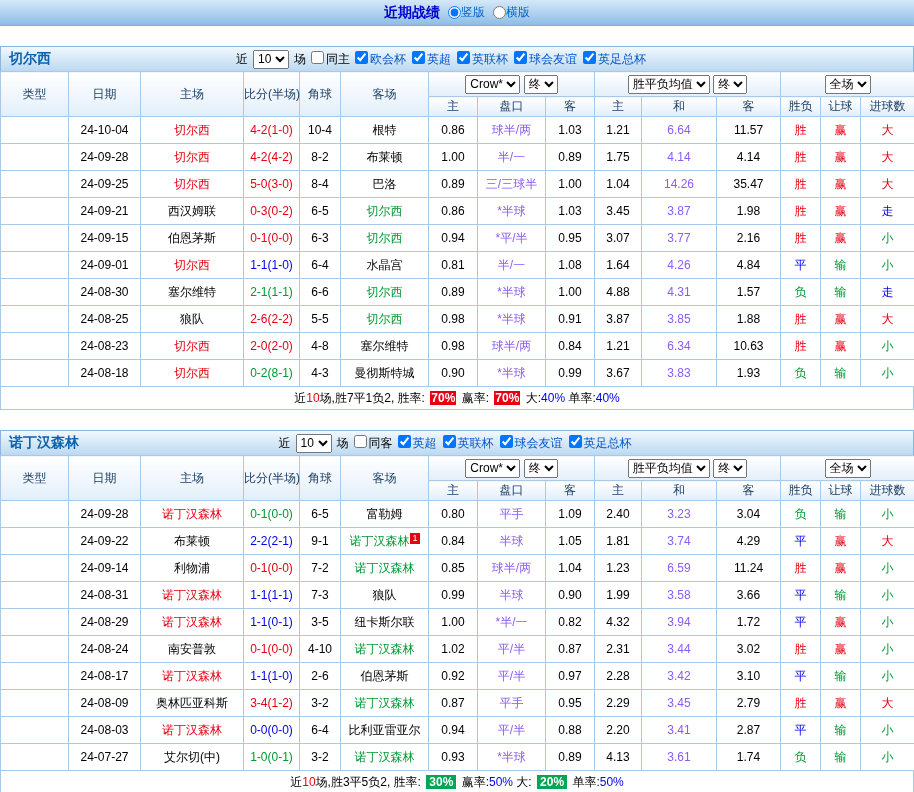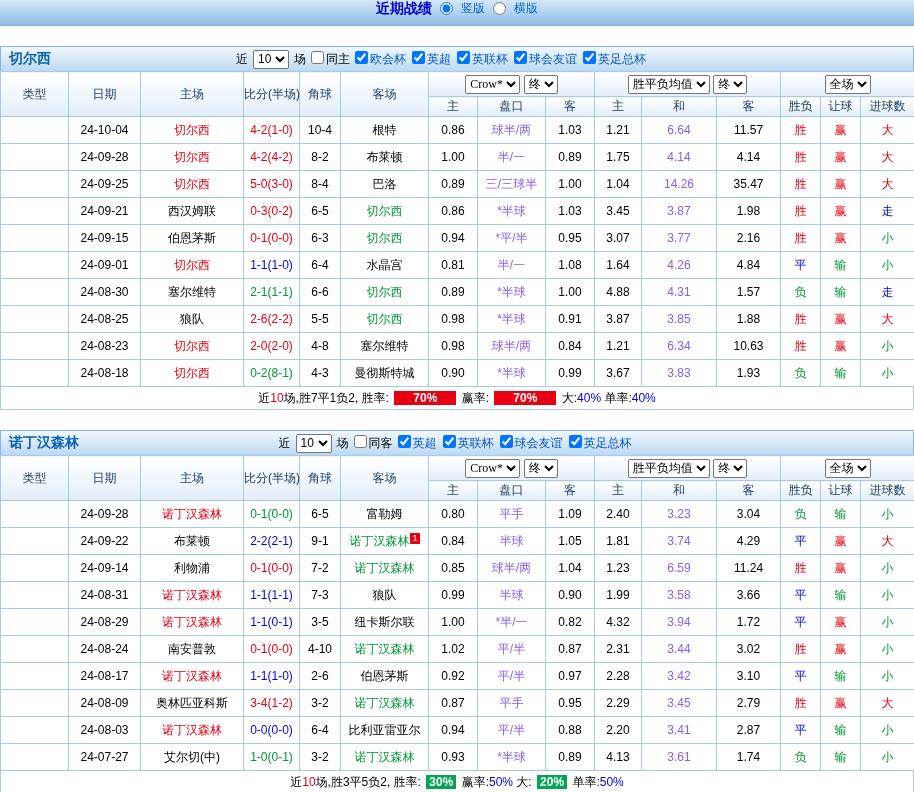--- a/index.html
+++ b/index.html
@@ -1,23 +1,23 @@
 <!DOCTYPE html>
 <html><head>
 <meta charset="utf-8">
 <style>
   *{box-sizing:border-box}
   html,body{margin:0;padding:0}
   body{width:914px;background:#fff;font-family:"Liberation Sans","DejaVu Sans",sans-serif;font-size:12px;color:#000}
 
   
-  .topbar{height:26px;display:flex;align-items:flex-start;justify-content:center;gap:8px;
+  .topbar{height:26px;display:flex;align-items:center;justify-content:center;gap:8px;
           background:linear-gradient(#d4e8f8,#8fbde6);border-bottom:1px solid #79aedd}
   .topbar .title{font-weight:bold;font-size:14px;color:#0000cc}
-  .radio-opt{display:flex;align-items:center;gap:8px;color:#0066cc;cursor:pointer}
+  .radio-opt{display:flex;align-items:center;gap:0;color:#0066cc;cursor:pointer}
   .radio-opt input{margin:0;width:13px;height:13px}
 
   
   .section{margin-top:20px}
   .sec-header{height:25px;display:flex;align-items:center;
               background:linear-gradient(#f1f8fe,#bcd9f1);border:1px solid #8ab6de;border-bottom:none}
   .team{font-weight:bold;font-size:14px;color:#0a62b0;padding:0 8px}
   .filters{display:flex;align-items:center;gap:5px;margin:0 auto;padding-right:90px}
   .flabel{color:#000}
   .chk{display:flex;gap:2px;cursor:pointer}
@@ -25,21 +25,21 @@
   .chk .lg-lbl{color:#0055cc}
   .lgchks{display:flex;align-items:center;gap:6px}
   .filters select{font-size:12px;height:19px;font-family:inherit}
 
   
   table.grid{width:914px;border-collapse:collapse;table-layout:fixed}
   .grid th,.grid td{border:1px solid #a9c9e8;text-align:center;white-space:nowrap;padding:0;overflow:visible}
   .grid thead th{background:linear-gradient(#ffffff,#e3eefa);font-weight:normal;color:#1c3f66}
   .hrow1 th{height:25px}
   .hrow2 th{height:20px}
-  .selth select{font-size:12px;height:19px;font-family:Liberation Serif, serif;vertical-align:middle}
+  .selth select{font-size:12px;height:19px;font-family:Liberation Sans, sans-serif;vertical-align:middle}
   .grid td{height:27px;background:#fff}
 
   
   .lg-purple{background:#a45ba8;color:#fff}
   .lg-red{background:#ee1c25;color:#fff}
   .lg-gray{background:#56606a;color:#fff}
   .lg-teal{background:#00a2a8;color:#fff}
 
   
   .c-red{color:#e60012}
@@ -47,21 +47,21 @@
   .c-green{color:#009933}
   td.pan{color:#8b5cf6}
   .sup-badge{background:#e60012;color:#fff;font-size:9px;line-height:11px;padding:0 2px;margin-left:1px;vertical-align:top;display:inline-block}
   .sup-badge:empty{display:none}
 
   
   .summary{height:23px;border:1px solid #a9c9e8;border-top:none;display:flex;align-items:center;justify-content:center;background:#fff}
   .seg{white-space:pre}
   .red-t{color:#e60012}
   .blue-t{color:#0000ee}
-  .box-red{background:#e60012;color:#fff;font-weight:bold;padding:0 19px;margin:0 2px}
+  .box-red{background:#e60012;color:#fff;font-weight:bold;padding:0 1px;margin:0 2px}
   .box-green{background:#00a651;color:#fff;font-weight:bold;padding:0 3px;margin:0 2px}
 
   
   .bottombar{margin-top:6px;height:13px;overflow:hidden;
              background:linear-gradient(#d4e8f8,#9cc5ea);border-top:1px solid #79aedd}
   .bottombar .bb-text{display:block;text-align:center;font-weight:bold;color:#0a62b0;font-size:14px;line-height:26px}
 </style>
 </head>
 <body>
 

